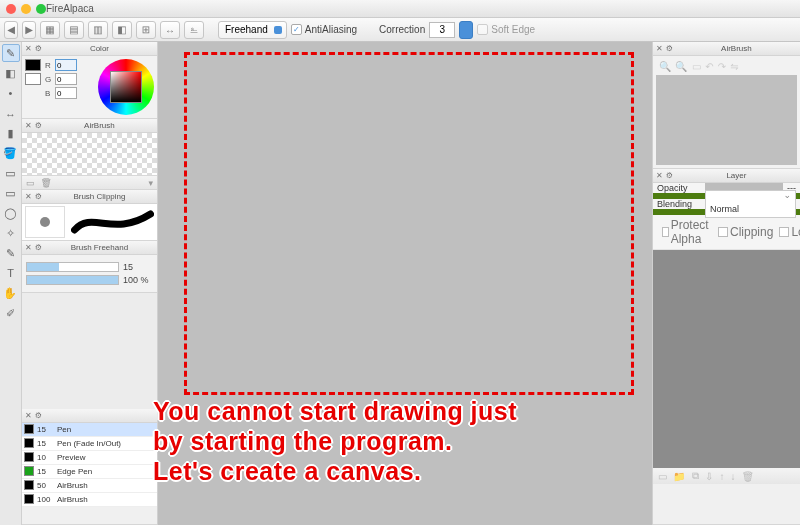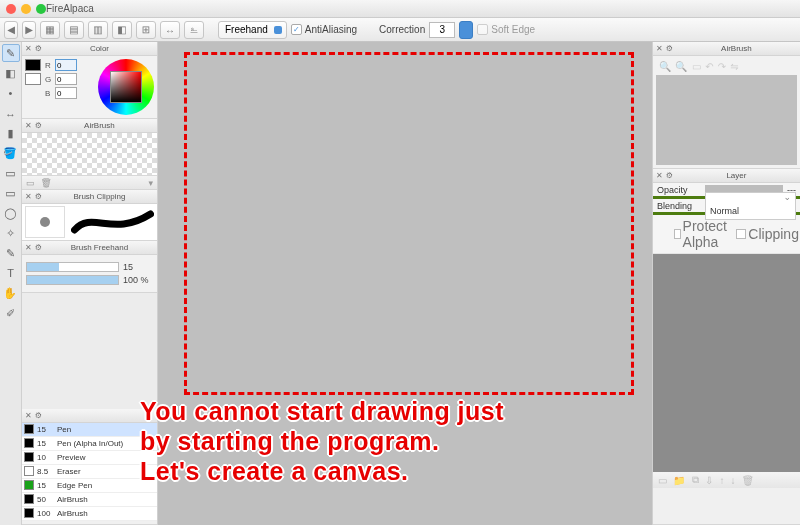--- a/index.html
+++ b/index.html
@@ -76,33 +76,33 @@
   .red-dash{ position:absolute; left:26px; top:10px; right:18px; bottom:130px; border:3px dashed #e60000; }
 
   
   .rightcol{ width:148px; background:#f0f0f0; border-left:1px solid #d0d0d0; display:flex;flex-direction:column;}
   .navbody{height:112px;display:flex;flex-direction:column;}
   .navicons{height:16px;display:flex;gap:4px;padding:2px 3px;color:#aaa;font-size:10px;}
   .navicons span{opacity:.5;}
   .navarea{flex:1;background:#bfbfbf;}
 
   .layerbody{background:#f5f5f5;padding:0;}
-  .layer-row{display:flex;align-items:center;padding:2px 4px;gap:4px;font-size:9px;color:#333;border-bottom:3px solid #4d7c0f;height:16px;}
+  .layer-row{display:flex;align-items:center;padding:2px 4px;gap:4px;font-size:9px;color:#333;border-bottom:6px solid #4d7c0f;height:16px;}
   .layer-row .lbl{width:44px;}
   .opbar{flex:1;height:10px;background:#bcbcbc;}
   .blend-sel{flex:1;height:14px;border:1px solid #ccc;background:#fff;font-size:9px;padding:13px 4px;text-align:left;position:relative;}
   .blend-sel::after{content:"⌄";position:absolute;right:4px;top:-1px;color:#888;}
-  .layerchecks{display:flex;gap:6px;padding:3px 21px;font-size:14px;color:#777;border-bottom:1px solid #e4e4e4;}
+  .layerchecks{display:flex;gap:6px;padding:3px 9px;font-size:12px;color:#777;border-bottom:1px solid #e4e4e4;}
   .layerchecks .c{display:flex;align-items:center;gap:2px;}
   .layerchecks .c .b{width:10px;height:10px;border:1px solid #bbb;background:#fff;}
   .layerlist{height:218px;background:#8c8c8c;}
   .layerfoot{height:16px;background:linear-gradient(#f4f4f4,#e6e6e6);display:flex;gap:6px;align-items:center;padding:0 5px;color:#bbb;font-size:10px;}
 
   
-  .overlay-text{ position:absolute; left:140px; top:396px; right:20px; font-family:"Arial Black",Arial,sans-serif; font-size:25px; font-weight:900; line-height:1.2; color:#e60000;
+  .overlay-text{ position:absolute; left:153px; top:396px; right:20px; font-family:"Arial Black",Arial,sans-serif; font-size:25px; font-weight:900; line-height:1.2; color:#e60000;
     text-shadow:-1px -1px 0 #fff,1px -1px 0 #fff,-1px 1px 0 #fff,1px 1px 0 #fff,-2px 0 0 #fff,2px 0 0 #fff,0 -2px 0 #fff,0 2px 0 #fff; letter-spacing:0.5px; z-index:50; white-space:pre-line;}
 </style>
 </head>
 <body>
 
 <div class="titlebar">
   <div class="traffic">
     <div class="tl red"></div>
     <div class="tl yel"></div>
     <div class="tl grn"></div>
@@ -254,31 +254,26 @@
         </div>
       <div class="pbody" id="brushlist-body">
           <div class="blist-row sel">
             <div class="sw2" style="background:#000"></div>
             <div class="sz">15</div>
             <div class="nm">Pen</div>
           </div>
           <div class="blist-row">
             <div class="sw2" style="background:#000"></div>
             <div class="sz">15</div>
-            <div class="nm">Pen (Alpha In/Out)</div>
+            <div class="nm">Pen (Fade In/Out)</div>
           </div>
           <div class="blist-row">
             <div class="sw2" style="background:#000"></div>
             <div class="sz">10</div>
             <div class="nm">Preview</div>
-          </div>
-          <div class="blist-row">
-            <div class="sw2" style="background:#fff"></div>
-            <div class="sz">8.5</div>
-            <div class="nm">Eraser</div>
           </div>
           <div class="blist-row">
             <div class="sw2" style="background:#1aa21a"></div>
             <div class="sz">15</div>
             <div class="nm">Edge Pen</div>
           </div>
           <div class="blist-row">
             <div class="sw2" style="background:#000"></div>
             <div class="sz">50</div>
             <div class="nm">AirBrush</div>

